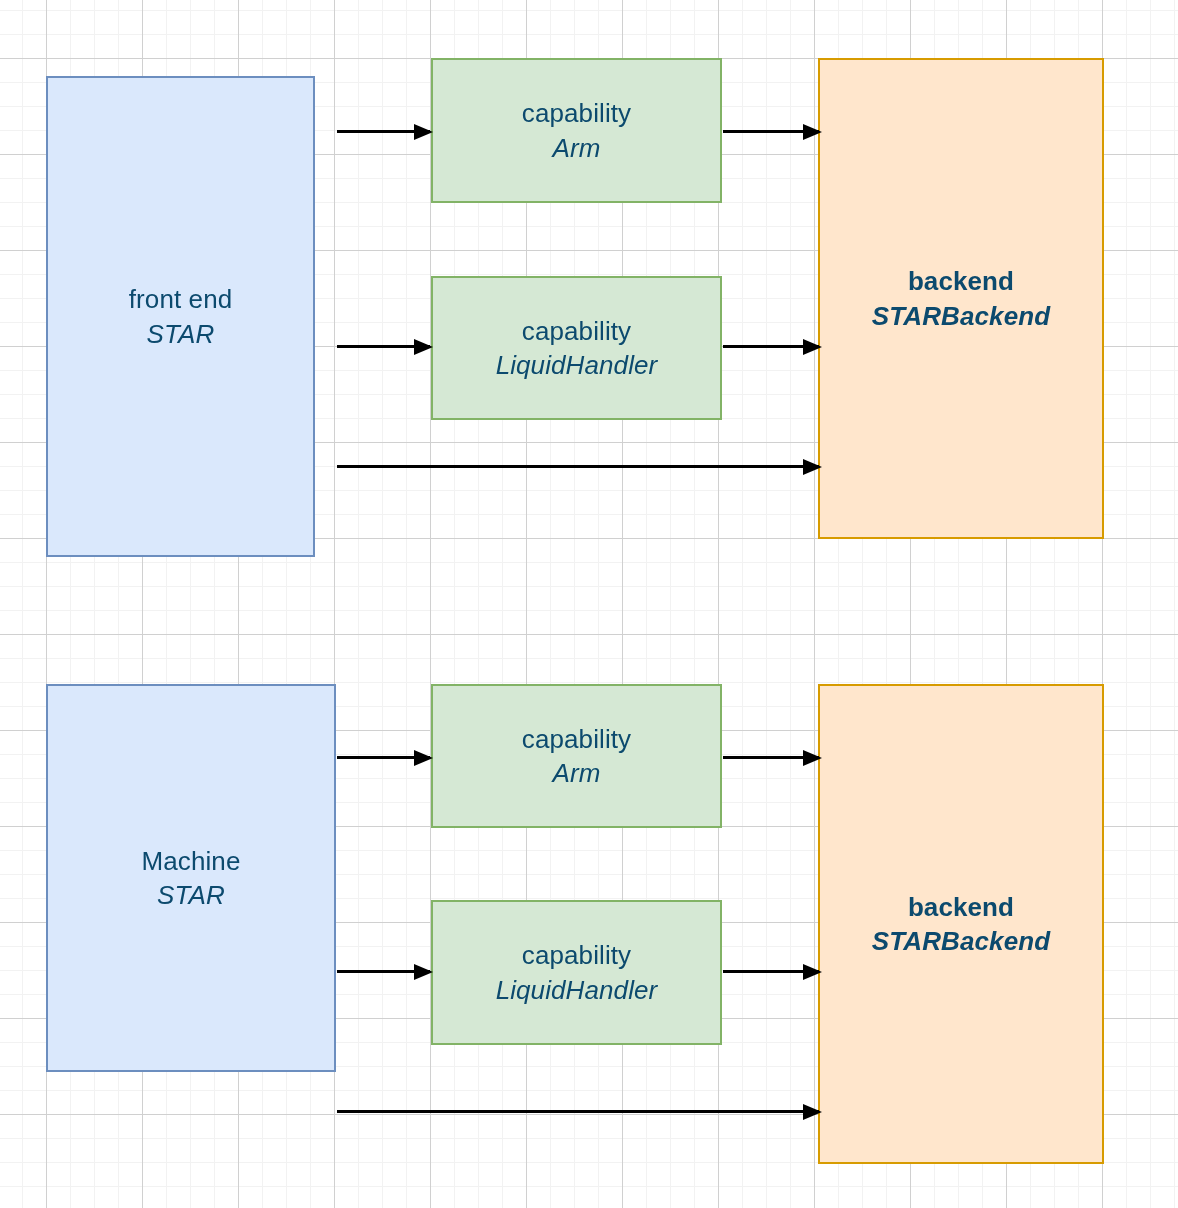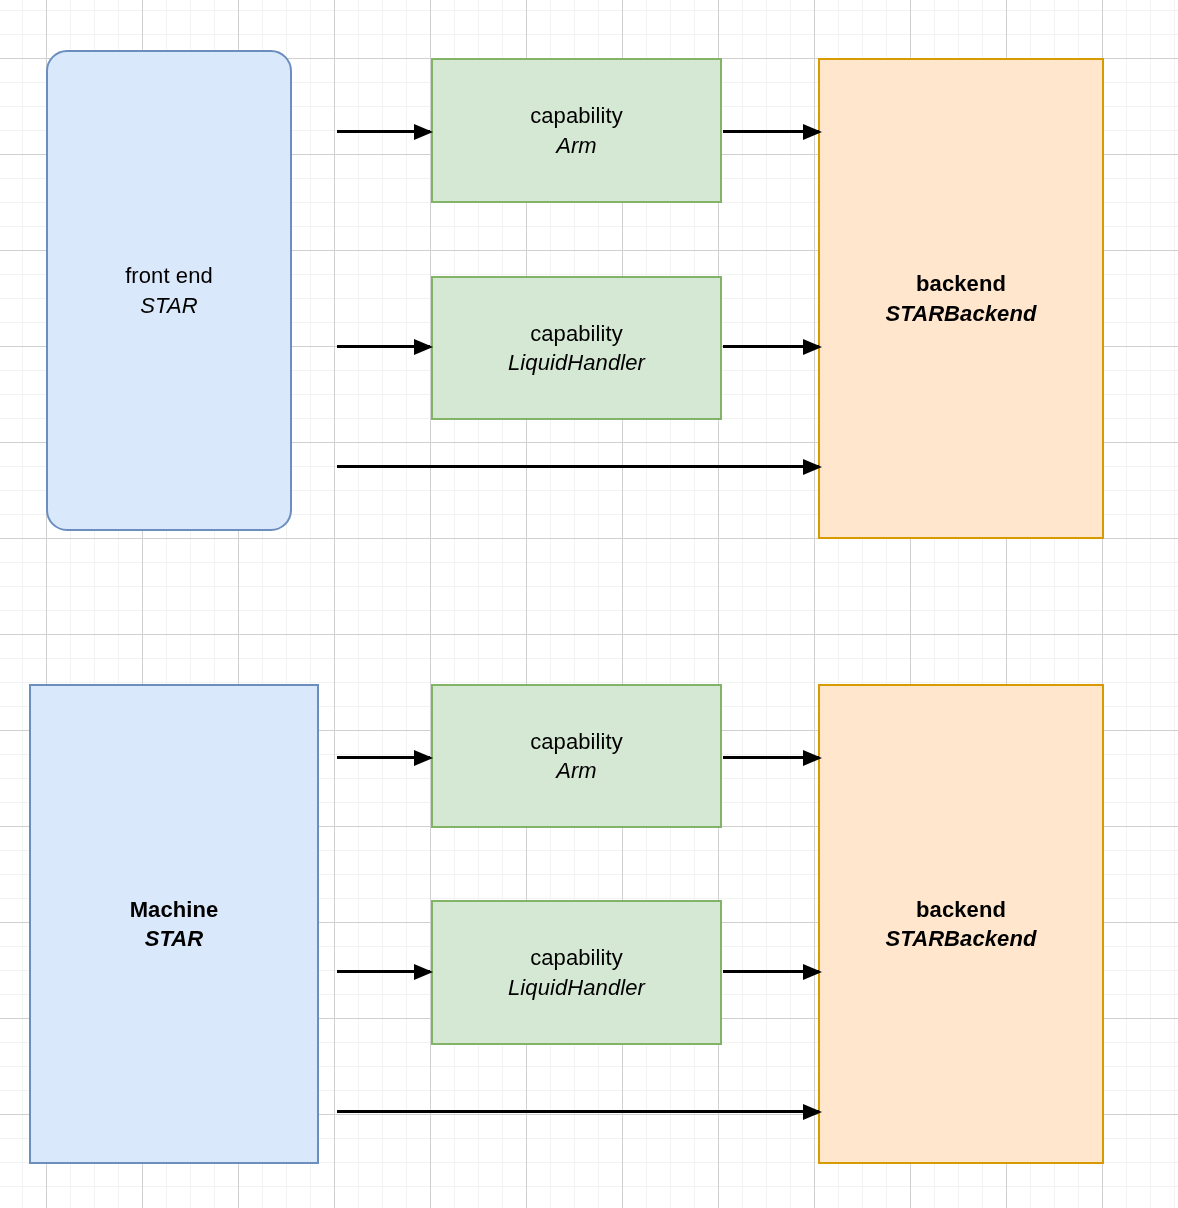--- a/index.html
+++ b/index.html
@@ -27,22 +27,22 @@
     box-sizing: border-box;
     border-width: 2px;
     border-style: solid;
     display: flex;
     align-items: center;
     justify-content: center;
     text-align: center;
   }
   .node-label {
     line-height: 1.32;
-    color: #000000;
-    font-size: 22px;
+    color: #0c4a6e;
+    font-size: 26px;
     letter-spacing: 0.1px;
   }
   .node-label .sub {
     display: block;
     font-style: italic;
   }
   .n-frontend, .n-machine {
     background: #dae8fc;
     border-color: #6c8ebf;
   }
@@ -69,21 +69,21 @@
     border-left: 19px solid #000000;
     border-top: 8px solid transparent;
     border-bottom: 8px solid transparent;
   }
 </style>
 </head>
 <body>
 
 <div id="canvas" style="width: 1178px; height: 1208px;">
 
-  <div class="node n-frontend" style="left: 46px; top: 50px; width: 246px; height: 481px; border-radius: 21px;">
+  <div class="node n-frontend" style="left: 46px; top: 76px; width: 269px; height: 481px;">
     <div class="node-label">
       <span>front end</span>
       <span class="sub">STAR</span>
     </div>
   </div>
 
   <div class="node n-capability" style="left: 431px; top: 58px; width: 291px; height: 145px;">
     <div class="node-label">
       <span>capability</span>
       <span class="sub">Arm</span>
@@ -113,21 +113,21 @@
   <div class="edge" style="left: 337px; top: 345px; width: 93px;">
     <span class="head"></span>
   </div>
   <div class="edge" style="left: 723px; top: 345px; width: 96px;">
     <span class="head"></span>
   </div>
   <div class="edge" style="left: 337px; top: 465px; width: 482px;">
     <span class="head"></span>
   </div>
 
-  <div class="node n-machine" style="left: 29px; top: 684px; width: 290px; height: 480px; font-weight: bold;">
+  <div class="node n-machine" style="left: 46px; top: 684px; width: 290px; height: 388px;">
     <div class="node-label">
       <span>Machine</span>
       <span class="sub">STAR</span>
     </div>
   </div>
 
   <div class="node n-capability" style="left: 431px; top: 684px; width: 291px; height: 144px;">
     <div class="node-label">
       <span>capability</span>
       <span class="sub">Arm</span>

